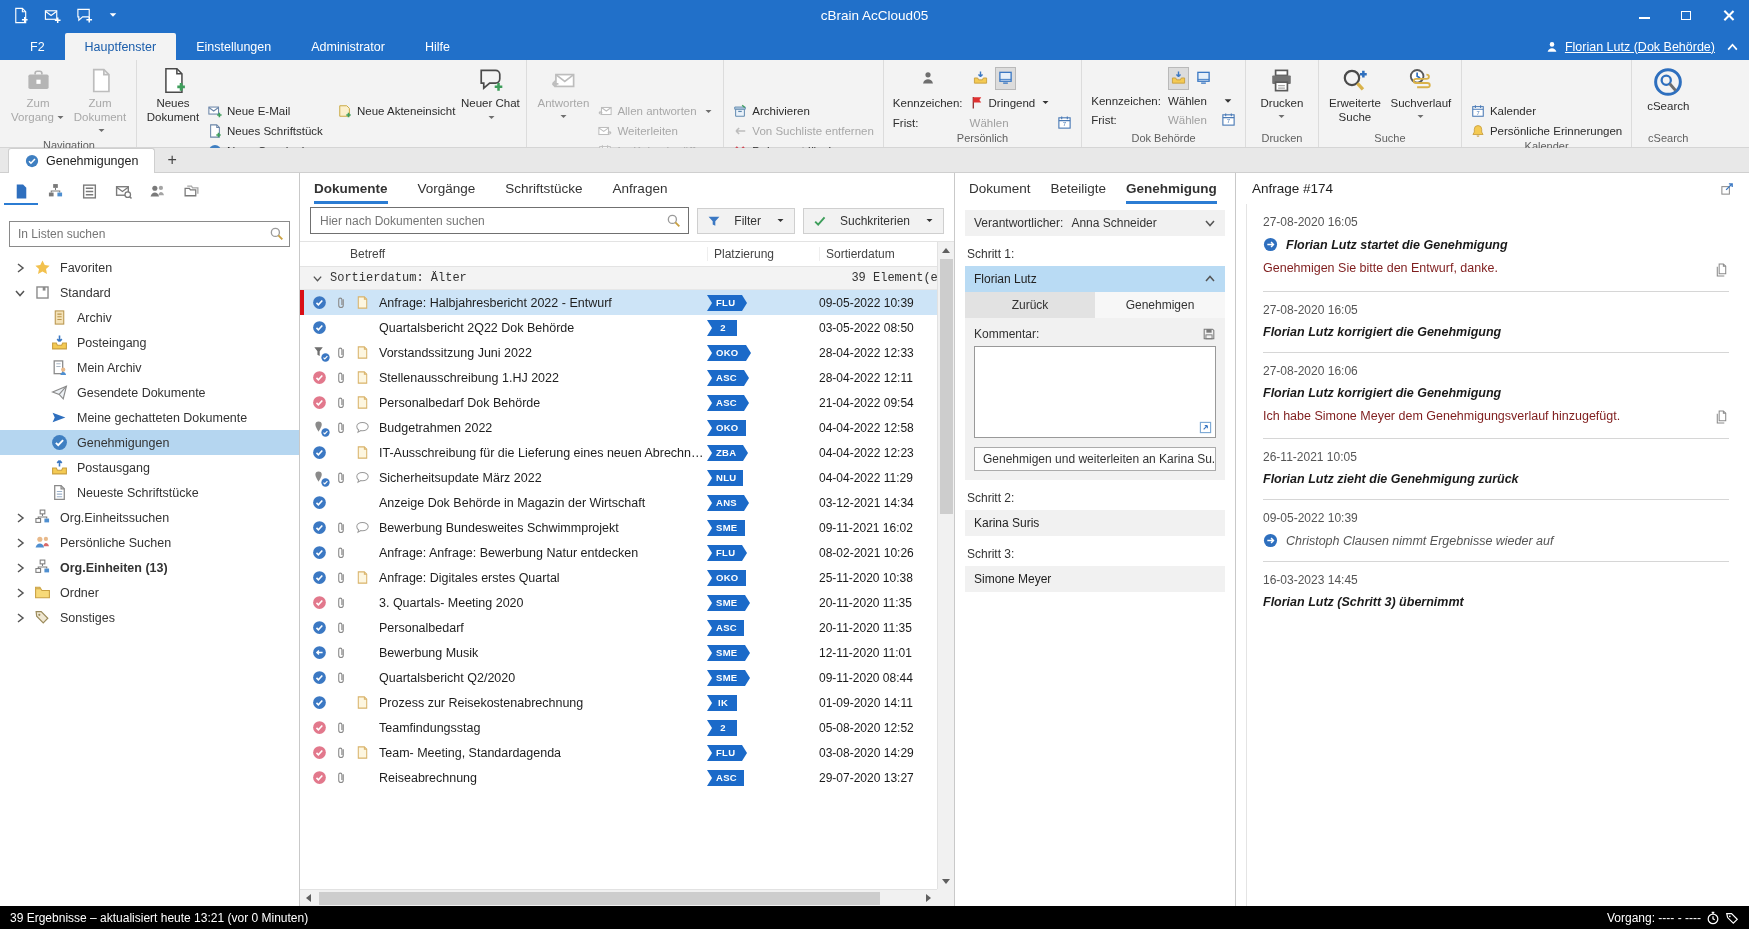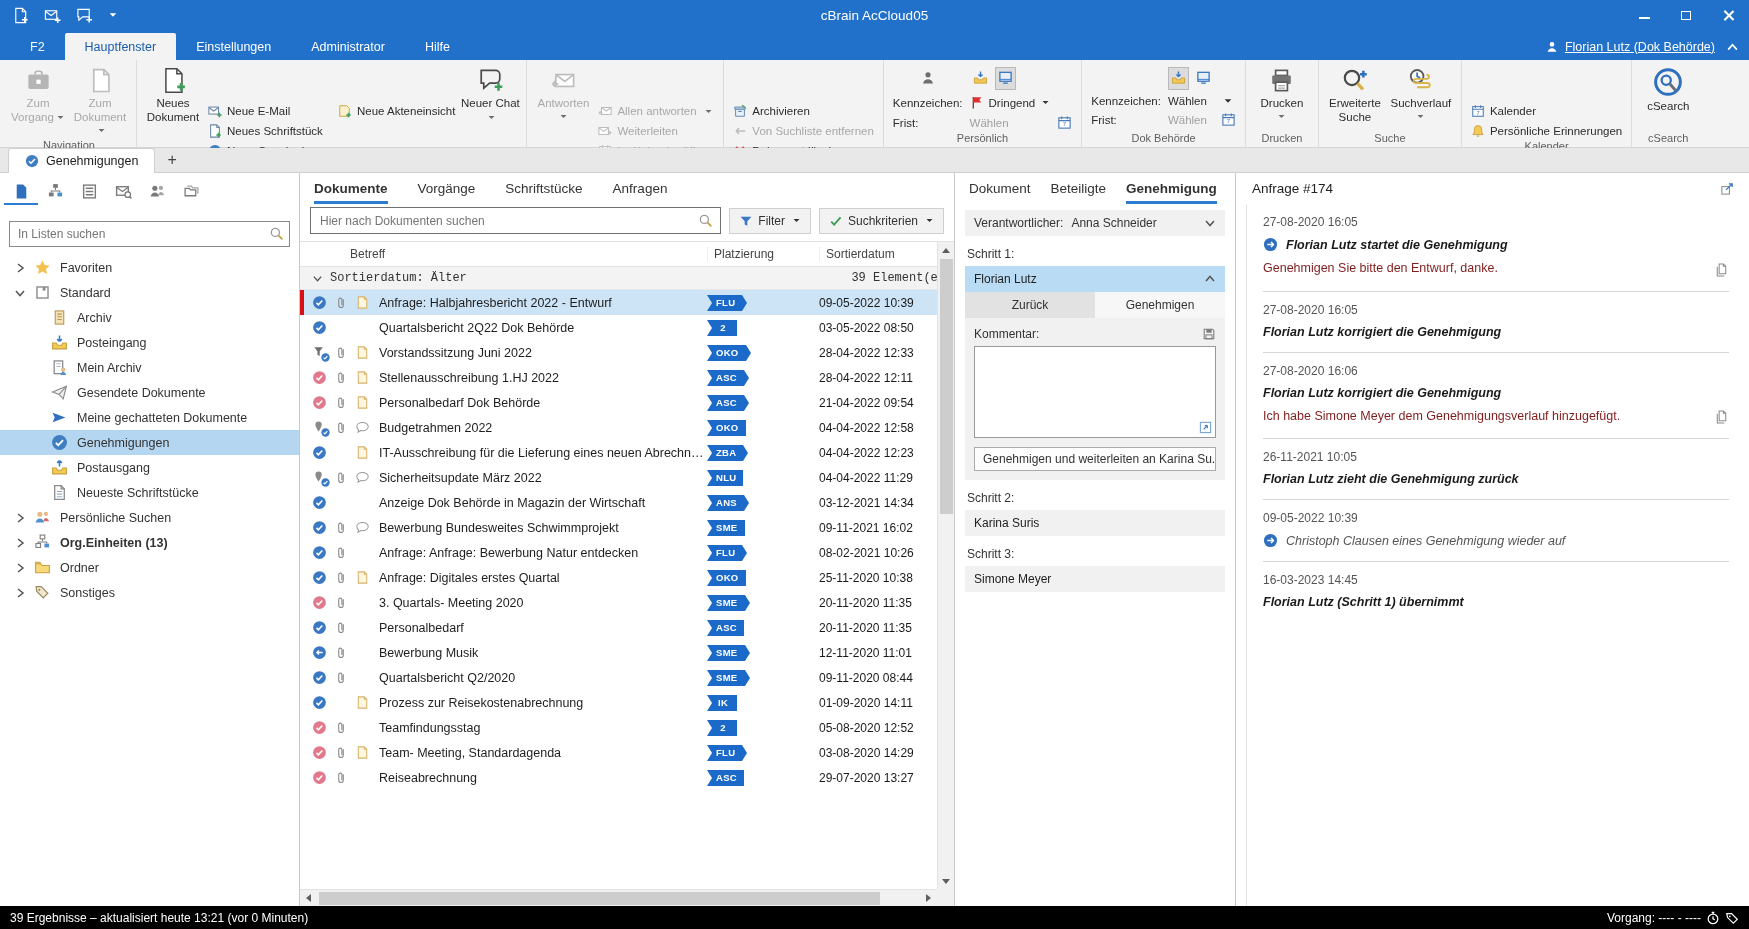--- a/index.html
+++ b/index.html
@@ -86,21 +86,21 @@
   .doclist{width:655px;flex:none;border-right:1px solid #c9c9c9;display:flex;flex-direction:column;min-width:0;background:#fff;}
   .paneltabs{display:flex;gap:30px;padding:0 14px;height:31px;align-items:stretch;flex:none;}
   .approval .paneltabs{gap:20px;}
   .ptab{font-size:13.5px;color:#333;position:relative;display:flex;align-items:center;cursor:pointer;}
   .ptab.active{font-weight:bold;}
   .ptab.active::after{content:"";position:absolute;left:0;right:0;bottom:0;height:3px;background:#2b7cd3;}
   .searchrow{display:flex;align-items:center;gap:8px;padding:3px 10px 7px;flex:none;}
   .searchbox{flex:1;position:relative;}
   .searchbox input{width:100%;height:27px;border:1px solid #707070;padding:0 30px 0 9px;font-size:12px;color:#333;outline:none;font-family:inherit;}
   .searchbox .sic{position:absolute;right:8px;top:6px;width:15px;height:15px;}
-  .toolbtn{height:26px;display:flex;align-items:center;gap:5px;padding:0 9px;background:#f2f2f2;border:1px solid #cfcfcf;font-size:12px;color:#333;cursor:pointer;white-space:nowrap;}
+  .toolbtn{height:26px;display:flex;align-items:center;gap:13px;padding:0 9px;background:#f2f2f2;border:1px solid #cfcfcf;font-size:12px;color:#333;cursor:pointer;white-space:nowrap;}
   .toolbtn .ic{width:14px;height:14px;}
   .listwrap{flex:1;position:relative;display:flex;flex-direction:column;min-height:0;border-top:1px solid #e3e3e3;}
   .cols{display:flex;height:25px;align-items:center;font-size:12px;color:#444;border-bottom:1px solid #e3e3e3;padding-right:17px;flex:none;}
   .col-betreff{flex:1;padding-left:50px;}
   .col-platz{width:112px;border-left:1px solid #eee;padding-left:6px;}
   .col-sort{width:118px;border-left:1px solid #eee;padding-left:6px;}
   .grouprow{height:23px;display:flex;align-items:center;gap:7px;background:#f3f3f3;font-size:12px;color:#333;padding:0 9px 0 12px;border-bottom:1px solid #e7e7e7;flex:none;font-family:Liberation Mono, monospace;}
   .grouprow .gchev{width:11px;height:11px;}
   .grouprow .count{margin-left:auto;}
   .rows{flex:1;overflow:hidden;padding-right:17px;}
@@ -812,20 +812,36 @@
               </svg>
             </span>
             <span class="tlabel">Neueste Schriftstücke</span>
           </div>
           <div class="trow">
             <span class="tchev" data-icon="chev_r">
               <svg viewBox="0 0 12 12">
                 <path d="M4 2l5 4-5 4" fill="none" stroke="#555" stroke-width="1.5"></path>
               </svg>
             </span>
+            <span class="tico" data-icon="org">
+              <svg viewBox="0 0 16 16">
+                <path d="M8 4.6v2M4 9V7.5h8V9" stroke="#7a7a7a" fill="none"></path>
+                <rect x="5.8" y="1" width="4.4" height="3.6" fill="none" stroke="#7a7a7a"></rect>
+                <rect x="1.8" y="9" width="4.4" height="3.6" fill="none" stroke="#7a7a7a"></rect>
+                <rect x="9.8" y="9" width="4.4" height="3.6" fill="#4f8fd0"></rect>
+              </svg>
+            </span>
+            <span class="tlabel">Org.Einheitssuchen</span>
+          </div>
+          <div class="trow">
+            <span class="tchev" data-icon="chev_r">
+              <svg viewBox="0 0 12 12">
+                <path d="M4 2l5 4-5 4" fill="none" stroke="#555" stroke-width="1.5"></path>
+              </svg>
+            </span>
             <span class="tico" data-icon="people">
               <svg viewBox="0 0 16 16">
                 <circle cx="5.5" cy="5" r="2.4" fill="#e8b98a"></circle>
                 <path d="M1.5 12.8c.6-2.5 2.2-3.8 4-3.8s3.4 1.3 4 3.8z" fill="#4f8fd0"></path>
                 <circle cx="11.2" cy="4.6" r="2" fill="#e8b98a"></circle>
                 <path d="M8.8 11.5c.5-2 1.4-3 2.4-3 1.2 0 2.4 1.1 2.9 3z" fill="#d96a6a"></path>
               </svg>
             </span>
             <span class="tlabel">Persönliche Suchen</span>
           </div>
@@ -1559,27 +1575,27 @@
           </div>
           <div class="entry muted">
             <div class="ts">09-05-2022 10:39</div>
             <div class="trow2">
               <span class="aic" data-icon="arrcircle">
                 <svg viewBox="0 0 16 16">
                   <circle cx="8" cy="8" r="7" fill="#2e6fbe"></circle>
                   <path d="M4.6 8h6.2M8.6 5.4L11.2 8l-2.6 2.6" fill="none" stroke="#fff" stroke-width="1.5"></path>
                 </svg>
               </span>
-              <span class="etitle">Christoph Clausen eines Genehmigung wieder auf</span>
+              <span class="etitle">Christoph Clausen nimmt Ergebnisse wieder auf</span>
             </div>
           </div>
           <div class="entry">
             <div class="ts">16-03-2023 14:45</div>
             <div class="trow2">
-              <span class="etitle">Florian Lutz (Schritt 1) übernimmt</span>
+              <span class="etitle">Florian Lutz (Schritt 3) übernimmt</span>
             </div>
           </div>
         </div>
     </div>
   </div>
 
   <div class="statusbar">
     <span>39 Ergebnisse – aktualisiert heute 13:21 (vor 0 Minuten)</span>
     <div class="sbright">
       <span>Vorgang: ---- - ----</span>

